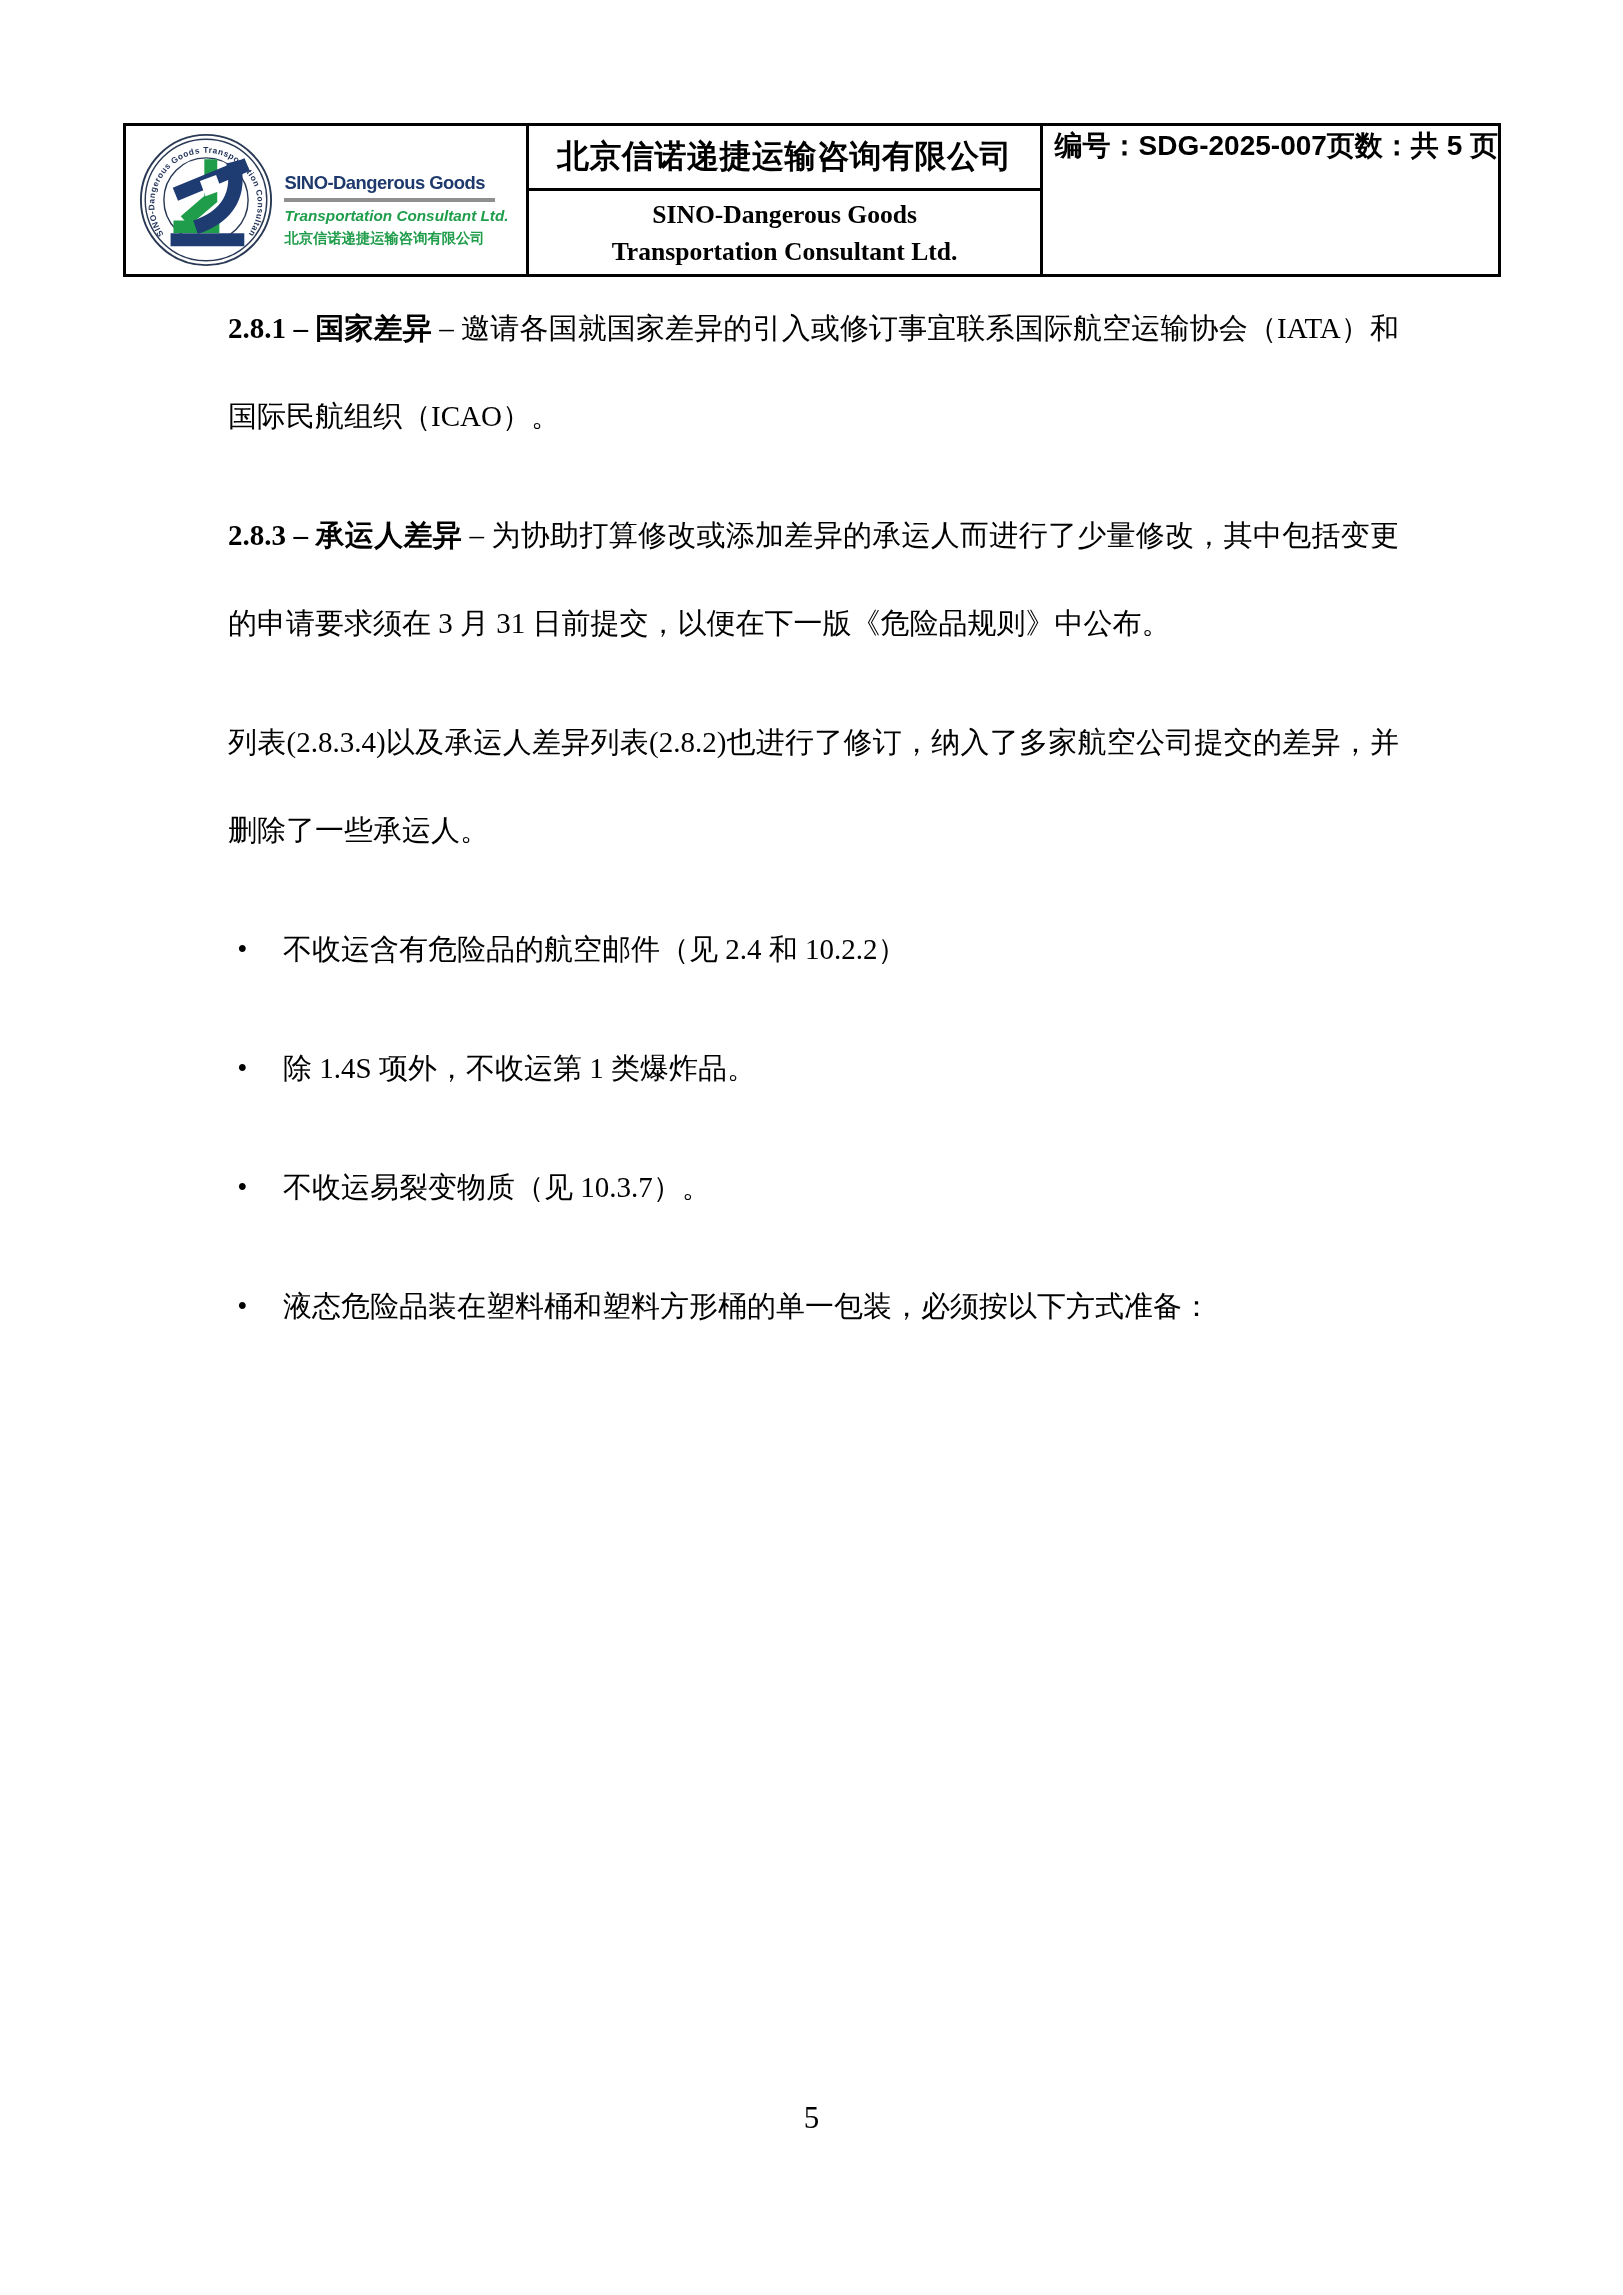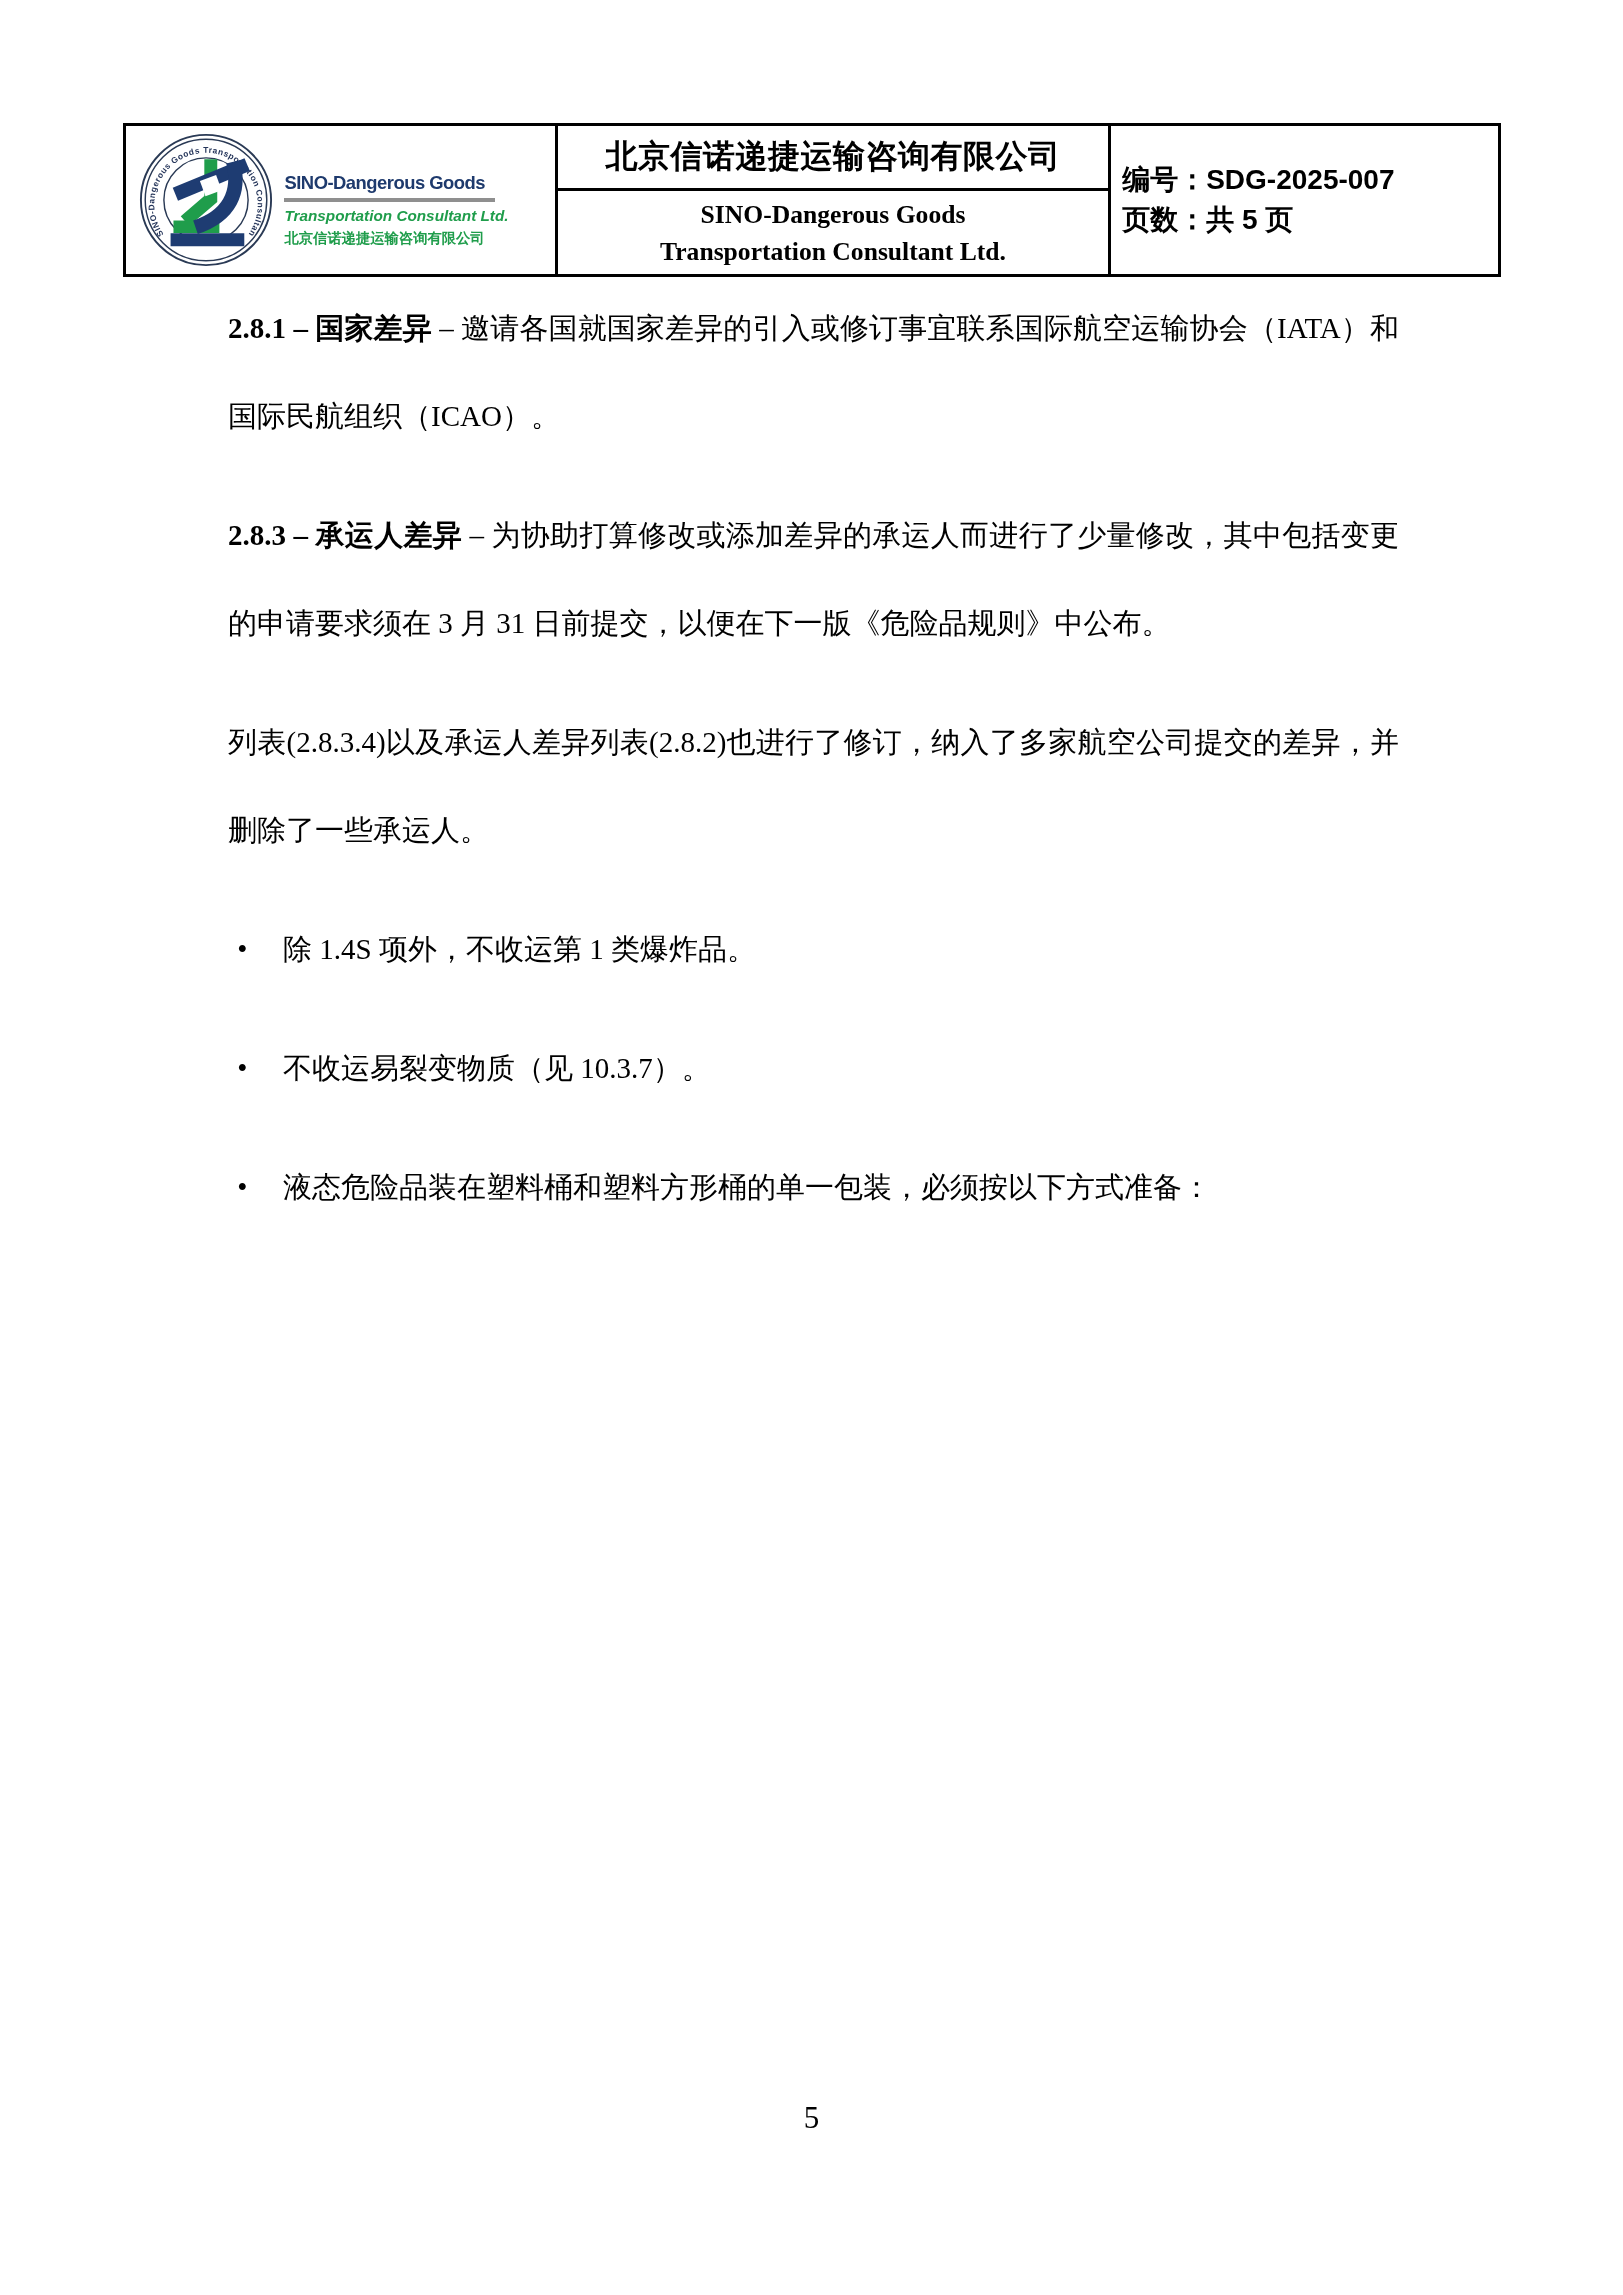--- a/index.html
+++ b/index.html
@@ -65,21 +65,21 @@
     justify-content: center;
     font-family: "Liberation Serif", "DejaVu Serif", serif;
     font-weight: bold;
     font-size: 25.6px;
     line-height: 37px;
     text-align: center;
   }
   .cell-right {
     flex: 1;
     display: flex;
-    flex-direction: column;
+    flex-direction: row;
     justify-content: center;
     padding-left: 11.2px;
     font-family: "Liberation Sans", "DejaVu Sans", sans-serif;
     font-weight: bold;
     font-size: 28px;
     line-height: 40px;
     white-space: nowrap;
   }
 
   
@@ -215,20 +215,21 @@
   <div class="content">
 
     <p><b>2.8.1 – 国家差异</b><span> – 邀请各国就国家差异的引入或修订事宜联系国际航空运输协会（IATA）和国际民航组织（ICAO）。</span></p>
 
     <p><b>2.8.3 – 承运人差异</b><span> – 为协助打算修改或添加差异的承运人而进行了少量修改，其中包括变更的申请要求须在 3 月 31 日前提交，以便在下一版《危险品规则》中公布。</span></p>
 
     <p><span>列表(2.8.3.4)以及承运人差异列表(2.8.2)也进行了修订，纳入了多家航空公司提交的差异，并删除了一些承运人。</span></p>
 
 
     <ul class="bullets">
+      <li><span class="bullet-marker">•</span><span>不收运含有危险品的航空邮件（见 2.4 和 10.2.2）</span></li>
       <li><span class="bullet-marker">•</span><span>除 1.4S 项外，不收运第 1 类爆炸品。</span></li>
       <li><span class="bullet-marker">•</span><span>不收运易裂变物质（见 10.3.7）。</span></li>
       <li><span class="bullet-marker">•</span><span>液态危险品装在塑料桶和塑料方形桶的单一包装，必须按以下方式准备：</span></li>
     </ul>
   </div>
 
   <div class="page-number">5</div>
 
 </div>
 

